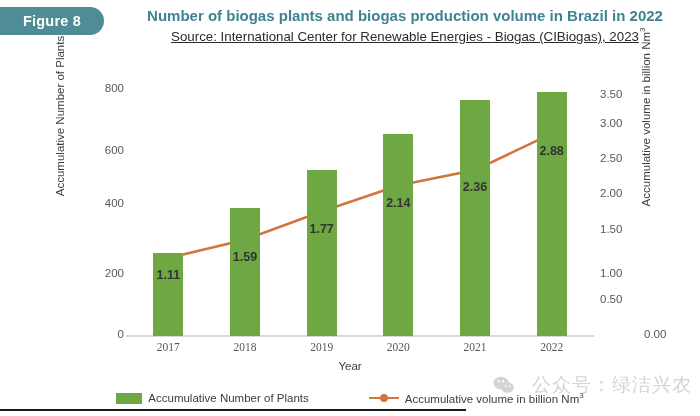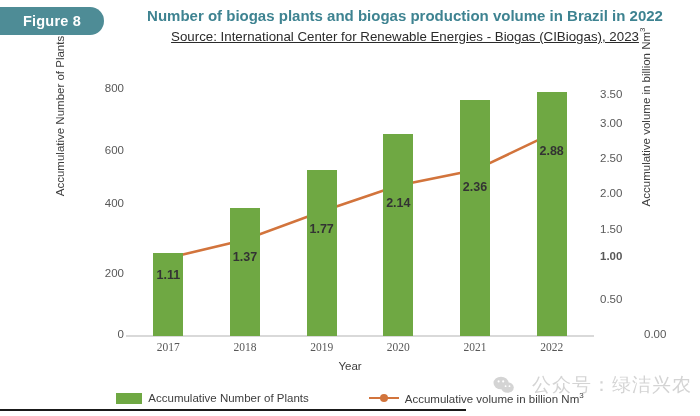--- a/index.html
+++ b/index.html
@@ -131,21 +131,21 @@
     <div class="tick" style="top: 182.5px;">200</div>
     <div class="tick" style="top: 113px;">400</div>
     <div class="tick" style="top: 59.5px;">600</div>
     <div class="tick" style="top: -2px;">800</div>
   </div>
 <div class="y-left-title">Accumulative Number of Plants</div>
 
 <div class="y-right" id="yright">
     <div class="tick" style="top: 244px; padding-left: 44px;">0.00</div>
     <div class="tick" style="top: 208.857px;">0.50</div>
-    <div class="tick" style="top: 166px; font-weight: bold;">1.00</div>
+    <div class="tick" style="top: 183px;">1.00</div>
     <div class="tick" style="top: 138.571px;">1.50</div>
     <div class="tick" style="top: 103.429px;">2.00</div>
     <div class="tick" style="top: 68.2857px;">2.50</div>
     <div class="tick" style="top: 33.1429px;">3.00</div>
     <div class="tick" style="top: -2px; margin-top: 6px;">3.50</div>
   </div>
 <div class="y-right-title" id="yrighttitle">Accumulative volume in billion Nm<sup>3</sup></div>
 
 <div class="axis-baseline"></div>
 <div class="plot-area" id="plot">
@@ -158,21 +158,21 @@
       <circle cx="345" cy="80.12571428571428" r="3.6" fill="#D2743C"></circle>
       <circle cx="421.6666666666667" cy="43.57714285714286" r="3.6" fill="#D2743C"></circle>
     </svg>
 <div class="bar" style="left: 23.3333px; height: 83.025px; background: rgb(111, 168, 67);"></div>
     <div class="bar" style="left: 100px; height: 127.612px; background: rgb(111, 168, 67);"></div>
     <div class="bar" style="left: 176.667px; height: 166.05px; background: rgb(111, 168, 67);"></div>
     <div class="bar" style="left: 253.333px; height: 202.335px; background: rgb(111, 168, 67);"></div>
     <div class="bar" style="left: 330px; height: 236.16px; background: rgb(111, 168, 67);"></div>
     <div class="bar" style="left: 406.667px; height: 244.463px; background: rgb(111, 168, 67);"></div>
     <div class="pt-label" style="left: 38.3333px; top: 177.983px;">1.11</div>
-    <div class="pt-label" style="left: 115px; top: 159.709px;">1.37</div>
+    <div class="pt-label" style="left: 115px; top: 159.709px;">1.59</div>
     <div class="pt-label" style="left: 191.667px; top: 131.594px;">1.77</div>
     <div class="pt-label" style="left: 268.333px; top: 105.589px;">2.14</div>
     <div class="pt-label" style="left: 345px; top: 90.1257px;">2.36</div>
     <div class="pt-label" style="left: 421.667px; top: 53.5771px;">2.88</div>
   </div>
 
 <div class="x-labels" id="xlabels">
     <div class="xt" style="left: 0.333333px;">2017</div>
     <div class="xt" style="left: 77px;">2018</div>
     <div class="xt" style="left: 153.667px;">2019</div>

